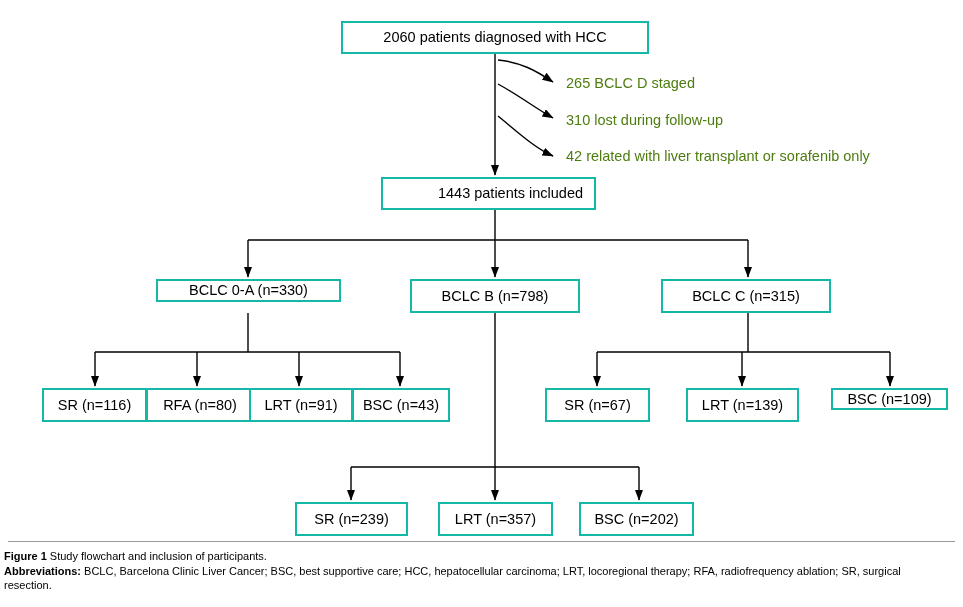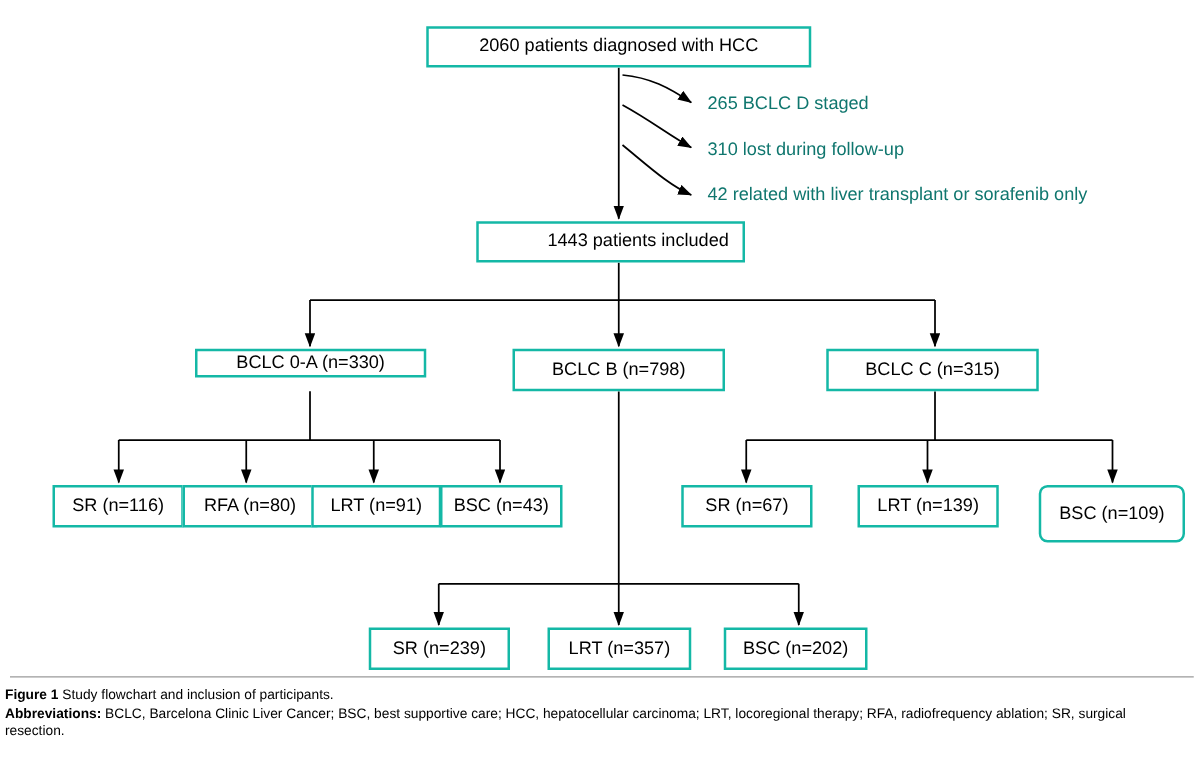--- a/index.html
+++ b/index.html
@@ -34,21 +34,21 @@
     align-items: center;
     justify-content: center;
     font-size: 14.5px;
     color: #000000;
     white-space: nowrap;
     line-height: 1;
   }
   .sidelabel {
     position: absolute;
     font-size: 14.5px;
-    color: #0f766e;
+    color: #4d7c0f;
     white-space: nowrap;
     line-height: 1;
   }
   svg.edges {
     position: absolute;
     left: 0;
     top: 0;
     width: 963px;
     height: 545px;
     pointer-events: none;
@@ -132,21 +132,21 @@
     <div class="node" style="left:410px; top:279px; width:170px; height:34px;">BCLC B (n=798)</div>
     <div class="node" style="left:661px; top:279px; width:170px; height:34px;">BCLC C (n=315)</div>
 
     <div class="node" style="left:42px; top:388px; width:105px; height:34px;">SR (n=116)</div>
     <div class="node" style="left:146px; top:388px; width:108px; height:34px;">RFA (n=80)</div>
     <div class="node" style="left:249px; top:388px; width:104px; height:34px;">LRT (n=91)</div>
     <div class="node" style="left:352px; top:388px; width:98px; height:34px;">BSC (n=43)</div>
 
     <div class="node" style="left:545px; top:388px; width:105px; height:34px;">SR (n=67)</div>
     <div class="node" style="left:686px; top:388px; width:113px; height:34px;">LRT (n=139)</div>
-    <div class="node" style="left:831px; top:388px; width:117px; height:46px;border-radius:7px;">BSC (n=109)</div>
+    <div class="node" style="left:831px; top:388px; width:117px; height:22px;">BSC (n=109)</div>
 
     <div class="node" style="left:295px; top:502px; width:113px; height:34px;">SR (n=239)</div>
     <div class="node" style="left:438px; top:502px; width:115px; height:34px;">LRT (n=357)</div>
     <div class="node" style="left:579px; top:502px; width:115px; height:34px;">BSC (n=202)</div>
 
   </div>
 
   <div class="sep"></div>
 
   <div id="caption">

